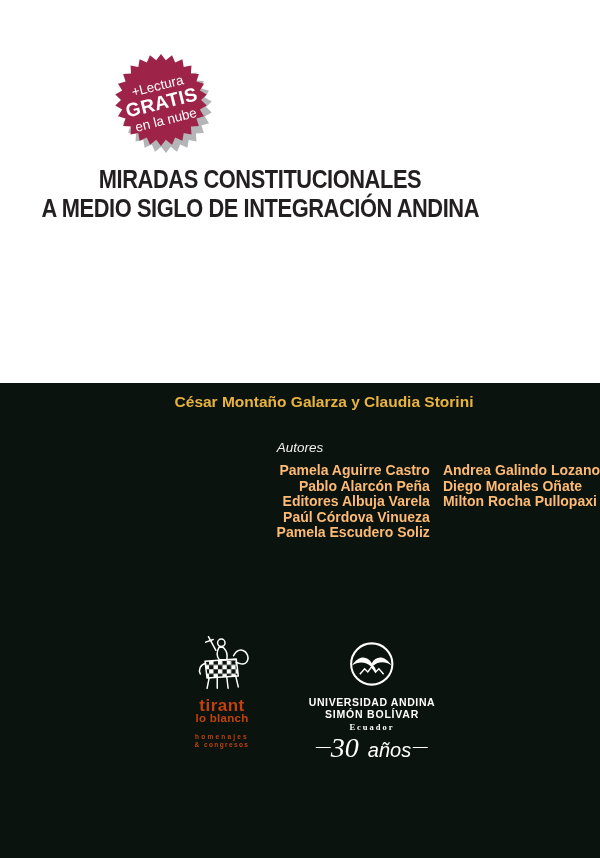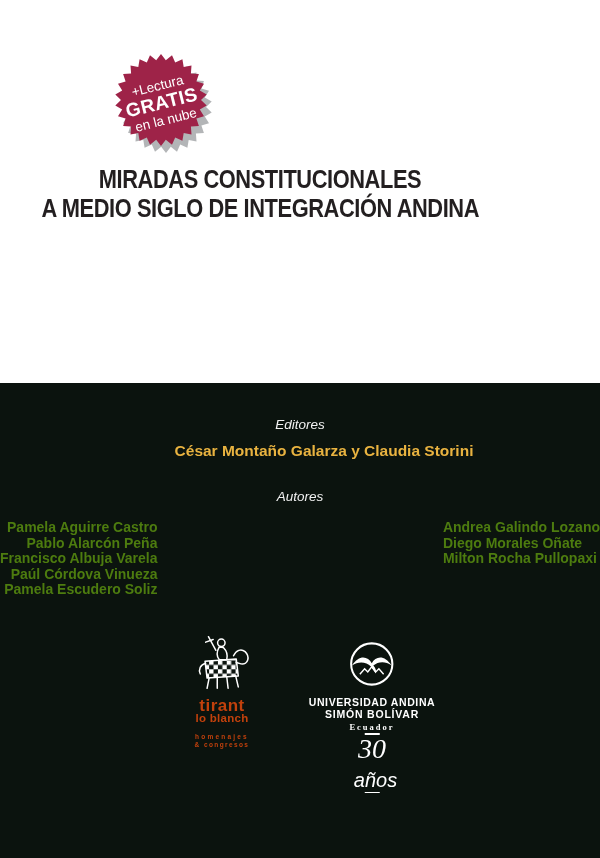--- a/index.html
+++ b/index.html
@@ -32,22 +32,22 @@
   }
   .role-label{
     text-align:center;font-style:italic;font-size:13.5px;color:#f2f2f2;
   }
   .editors-label{padding-top:34px;}
   .editors-names{
     margin-top:10px;text-align:center;color:#e9b340;font-weight:bold;font-size:15.5px;padding-left:48px;
   }
   .authors-label{margin-top:29px;}
   .authors-grid{
-    margin-top:16px;display:flex;justify-content:space-between;gap:13px;
-    color:#4d7c0f;font-weight:bold;font-size:14px;line-height:15.6px;
+    margin-top:8px;display:flex;justify-content:flex-end;gap:13px;
+    color:#fdba74;font-weight:bold;font-size:14px;line-height:15.6px;
   }
   .authors-col.left{text-align:right;}
   .authors-col.right{text-align:left;}
 
   
   .tirant-logo{
     position:absolute;top:251px;left:222px;transform:translateX(-50%);
     text-align:center;color:#c2410c;
   }
   .tirant-logo svg{display:block;margin:0 auto;}
@@ -58,21 +58,21 @@
 
   
   .uasb-logo{
     position:absolute;top:258px;left:372px;transform:translateX(-50%);
     text-align:center;color:#fff;white-space:nowrap;
   }
   .uasb-logo svg{display:block;margin:0 auto;}
   .uasb-line1{font-weight:bold;font-size:10.5px;letter-spacing:.6px;margin-top:9px;line-height:12px;}
   .uasb-line2{font-weight:bold;font-size:10.5px;letter-spacing:.8px;line-height:12px;}
   .uasb-country{font-family:"Liberation Serif",serif;font-weight:bold;font-size:8.5px;letter-spacing:2px;line-height:10px;margin-top:2px;}
-  .anniv{display:flex;align-items:center;justify-content:center;margin-top:1px;flex-direction:column;}
+  .anniv{display:flex;align-items:center;justify-content:center;margin-top:1px;}
   .anniv .rule{display:inline-block;width:15px;height:1.5px;background:#fff;}
   .anniv .n30{font-family:"Liberation Serif",serif;font-style:italic;font-size:28px;line-height:28px;}
   .anniv .anos{font-family:Liberation Sans, sans-serif;font-style:italic;font-size:20px;margin:6px 2px 0 9px;}
 </style>
 </head>
 <body>
 
 <div class="page">
 
   <div class="badge">
@@ -87,29 +87,28 @@
     </svg>
   </div>
 
   <div class="title">
     <span class="tline">MIRADAS CONSTITUCIONALES</span>
     <span class="tline">A MEDIO SIGLO DE INTEGRACIÓN ANDINA</span>
   </div>
 
   <div class="dark">
 
-    <div class="role-label editors-label">Editores</div>
     <div class="editors-names">César Montaño Galarza y Claudia Storini</div>
 
     <div class="role-label authors-label">Autores</div>
     <div class="authors-grid">
       <div class="authors-col left">
         <div>Pamela Aguirre Castro</div>
         <div>Pablo Alarcón Peña</div>
-        <div>Francisco Albuja Varela</div>
+        <div>Editores Albuja Varela</div>
         <div>Paúl Córdova Vinueza</div>
         <div>Pamela Escudero Soliz</div>
       </div>
       <div class="authors-col right">
         <div>Andrea Galindo Lozano</div>
         <div>Diego Morales Oñate</div>
         <div>Milton Rocha Pullopaxi</div>
       </div>
     </div>
 

